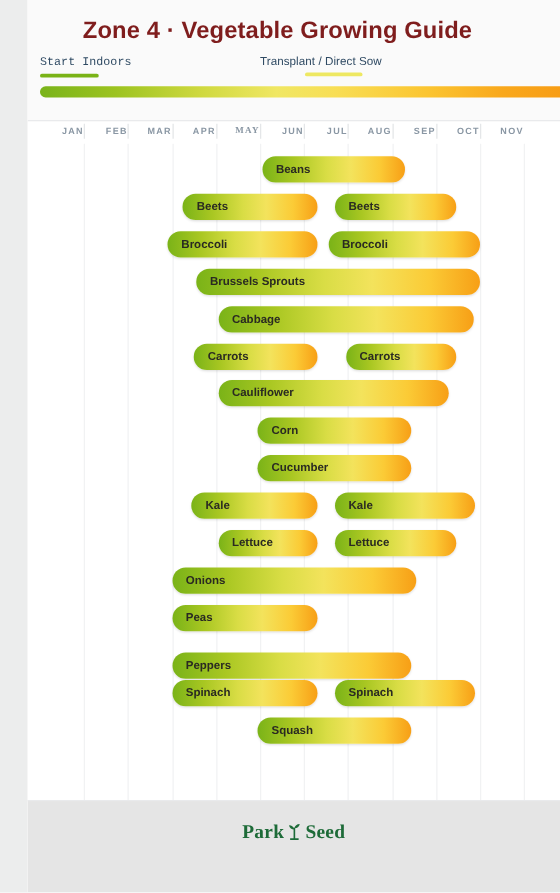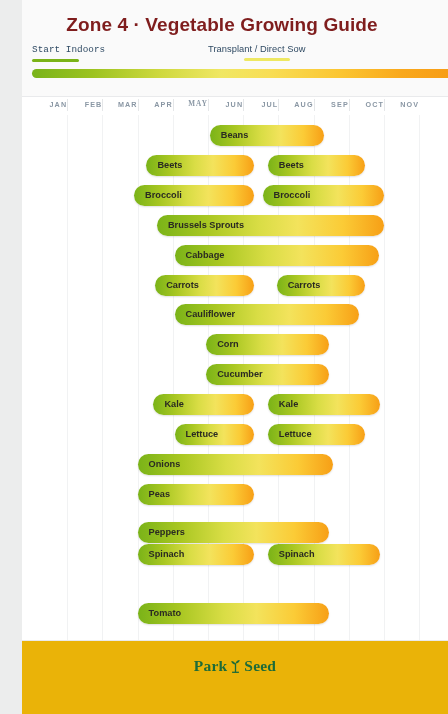--- a/index.html
+++ b/index.html
@@ -77,21 +77,21 @@
     overflow:hidden;
   }
   .bar-label{
     position:absolute;left:11px;top:0;height:21px;line-height:21px;
     font-size:9.2px;font-weight:bold;color:#2a2a22;
     white-space:nowrap;
   }
   
   #footer{
     position:absolute;left:0;top:640px;width:426px;height:74px;
-    background:#eab308;
+    background:#e5e5e5;
     border-top:1px solid #e9eaec;
     box-sizing:border-box;
   }
   #logo{
     position:absolute;left:0;top:16px;width:426px;
     text-align:center;
     font-family:"Liberation Serif", serif;
     font-size:15.5px;font-weight:bold;color:#1d6b38;
     letter-spacing:.2px;
     white-space:nowrap;
@@ -243,23 +243,23 @@
         </div>
       </div>
       <div class="row" style="top: 424.6px;">
         <div class="bar" style="left: 115.6px; width: 116.16px;">
           <span class="bar-label">Spinach</span>
         </div>
         <div class="bar" style="left: 245.84px; width: 112.64px;">
           <span class="bar-label">Spinach</span>
         </div>
       </div>
-      <div class="row" style="top: 484.4px;">
-        <div class="bar" style="left: 115.6px; width: 191.84px;">
-          <span class="bar-label">Tomato</span>
+      <div class="row" style="top: 454.5px;">
+        <div class="bar" style="left: 184.24px; width: 123.2px;">
+          <span class="bar-label">Squash</span>
         </div>
       </div>
     </div>
 
   <div id="footer">
     <div id="logo">
       <span>Park</span><span class="sprout"><svg width="13" height="15" viewBox="0 0 13 15">
             <path d="M6.5 14.2 L6.5 5.2" stroke="#1d6b38" stroke-width="1.3" fill="none"></path>
             <path d="M6.5 6.6 C4.2 6.6 2.6 5.2 2.2 3.1 C4.5 3.1 6.1 4.4 6.5 6.6 Z" fill="#1d6b38"></path>
             <path d="M6.5 5.6 C8.8 5.6 10.4 4.2 10.8 2.1 C8.5 2.1 6.9 3.4 6.5 5.6 Z" fill="#1d6b38"></path>

